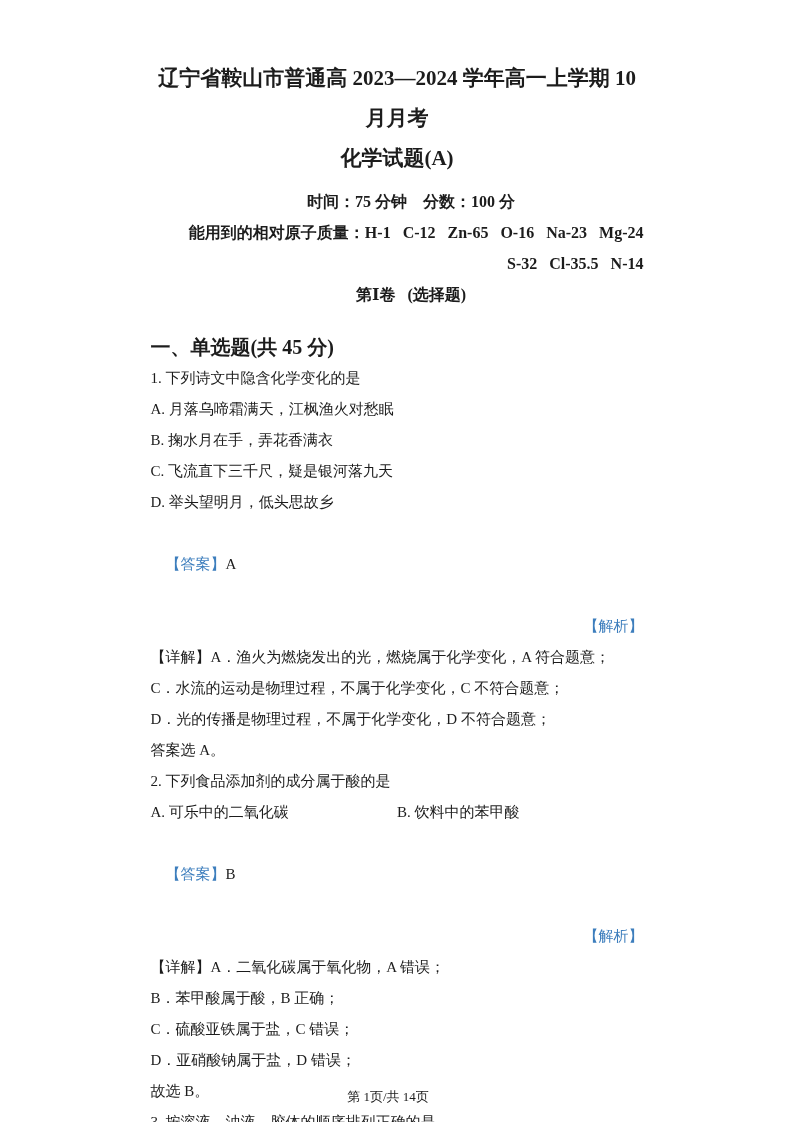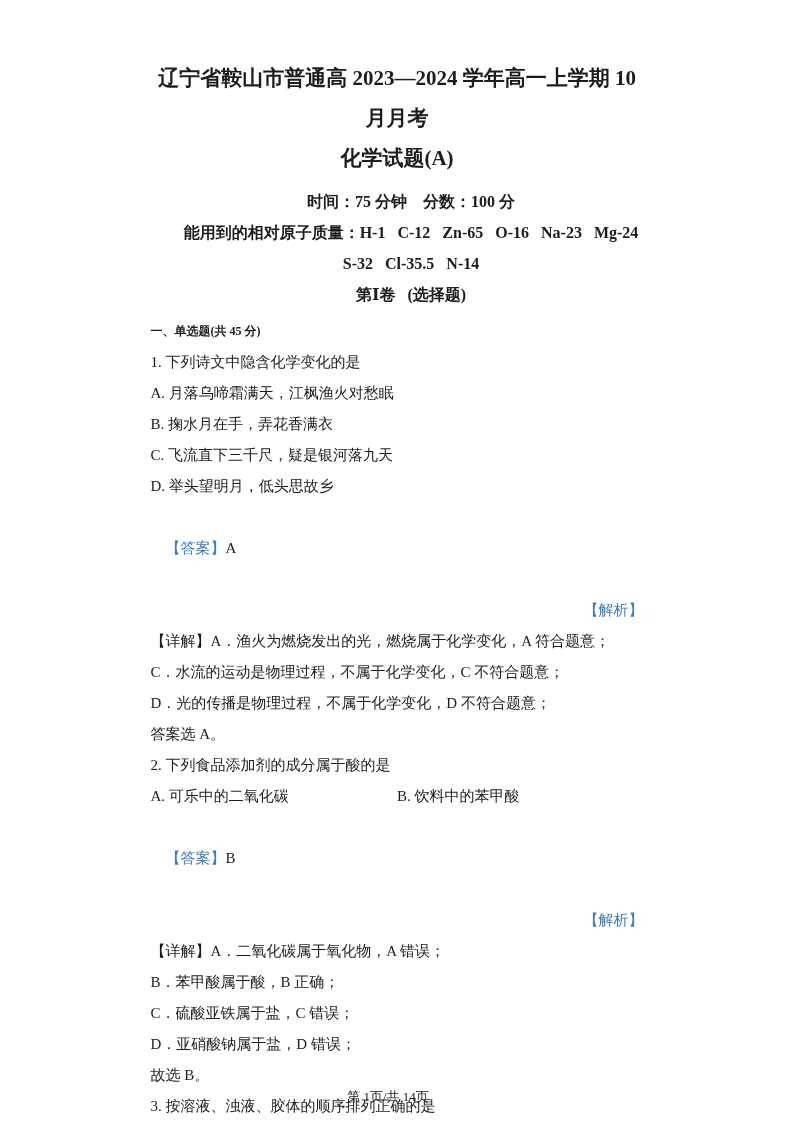--- a/index.html
+++ b/index.html
@@ -23,25 +23,25 @@
     white-space: pre-wrap;
   }
   .meta-line {
     font-size: 16px;
     font-weight: bold;
     text-align: center;
     line-height: 31px;
     white-space: pre-wrap;
     margin-left: 28px;
   }
-  .meta-left { text-align: center; }
+  .meta-left { text-align: right; }
   .first-meta { margin-top: 8px; }
   .section-header {
-    margin-top: 6px;
-    font-size: 12px;
+    margin-top: 22px;
+    font-size: 20px;
     font-weight: bold;
     line-height: 31px;
   }
   .line {
     font-size: 15px;
     line-height: 31px;
     white-space: pre-wrap;
   }
   .blue { color: #3d7ebd; text-align: right; }
   .cols { display: flex; }

